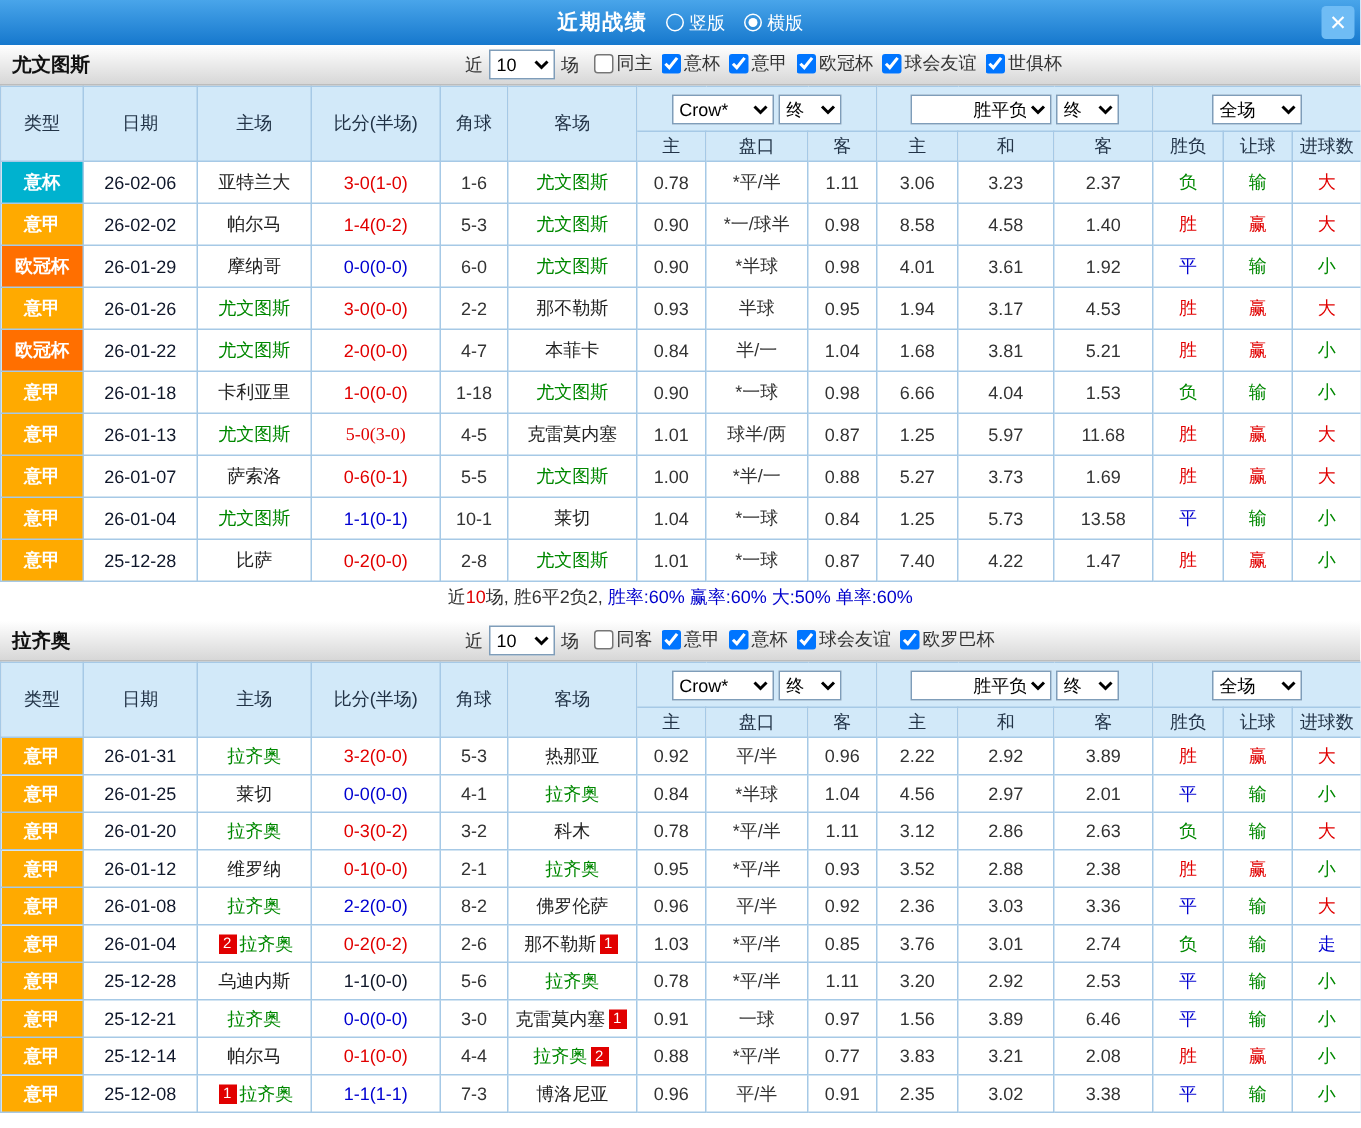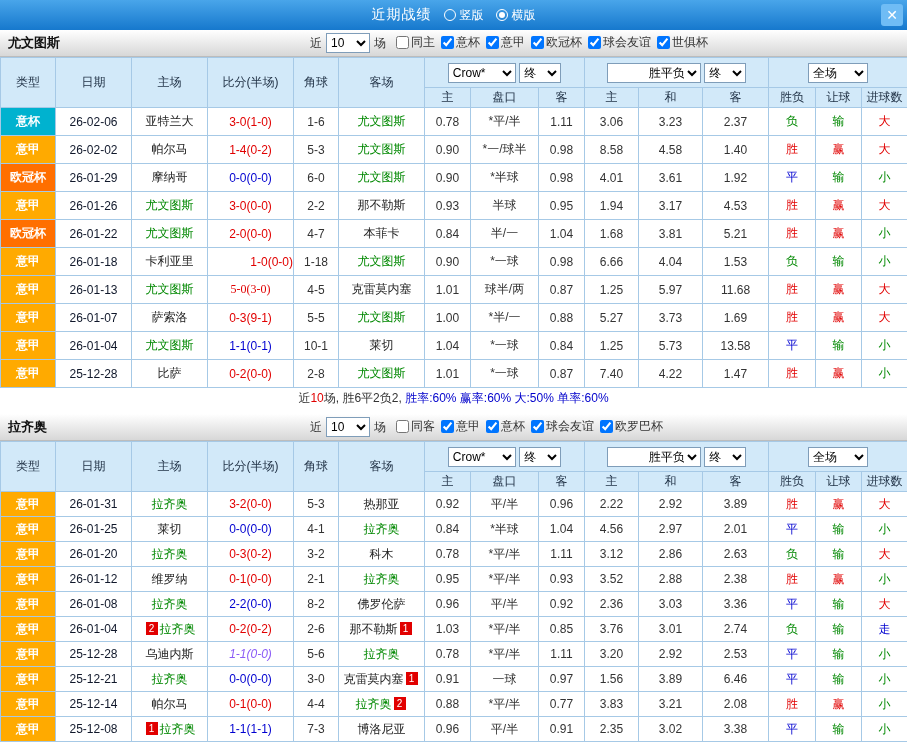--- a/index.html
+++ b/index.html
@@ -5,21 +5,21 @@
   * { box-sizing: border-box; }
   body {
     margin: 0; width: 907px; height: 752px; overflow: hidden;
     background: #fff; font-family: "Liberation Sans", "DejaVu Sans", sans-serif;
     font-size: 12px; color: #333;
   }
   
   .topbar { height: 30px; background: linear-gradient(#49a5ea, #1678cd); position: relative;
             display: flex; align-items: center; color: #fff; }
   .tb-center { margin: 0 auto; display: flex; align-items: center; gap: 12px; }
-  .tb-title { font-weight: normal; font-size: 14px; letter-spacing: 1px; }
+  .tb-title { font-weight: bold; font-size: 14px; letter-spacing: 1px; }
   .radio { display: inline-flex; align-items: center; gap: 4px; cursor: pointer; font-size: 12px; }
   .rb { width: 12px; height: 12px; border: 1px solid #fff; border-radius: 50%; display: inline-block; }
   .rb.sel::after { content: ""; display: block; width: 6px; height: 6px; margin: 2px; background: #fff; border-radius: 50%; }
   .close-btn { position: absolute; right: 4px; top: 4px; width: 22px; height: 22px; background: #6fbcf5;
                border-radius: 3px; color: #fff; text-align: center; line-height: 22px; font-size: 14px;
                font-weight: bold; cursor: pointer; }
   
   .sec { position: relative; }
   .sec-head { height: 27px; background: linear-gradient(#ffffff, #d7d7d7); border-bottom: 1px solid #bcbcbc;
               display: flex; align-items: center; position: relative; }
@@ -213,21 +213,21 @@
           <td>3.81</td>
           <td>5.21</td>
           <td class="res" style="color: rgb(225, 0, 0);">胜</td>
           <td class="res" style="color: rgb(225, 0, 0);">赢</td>
           <td class="res" style="color: rgb(0, 136, 0);">小</td>
         </tr>
         <tr>
           <td class="type" style="background: rgb(255, 170, 0);">意甲</td>
           <td class="date">26-01-18</td>
           <td><span class="opp">卡利亚里</span></td>
-          <td style="color: rgb(225, 0, 0); text-align: right;">1-0(0-0)</td>
+          <td style="color: rgb(225, 0, 0);">1-0(0-0)</td>
           <td>1-18</td>
           <td><span class="focal">尤文图斯</span></td>
           <td>0.90</td>
           <td>*一球</td>
           <td>0.98</td>
           <td>6.66</td>
           <td>4.04</td>
           <td>1.53</td>
           <td class="res" style="color: rgb(0, 136, 0);">负</td>
           <td class="res" style="color: rgb(0, 136, 0);">输</td>
@@ -247,21 +247,21 @@
           <td>5.97</td>
           <td>11.68</td>
           <td class="res" style="color: rgb(225, 0, 0);">胜</td>
           <td class="res" style="color: rgb(225, 0, 0);">赢</td>
           <td class="res" style="color: rgb(225, 0, 0);">大</td>
         </tr>
         <tr>
           <td class="type" style="background: rgb(255, 170, 0);">意甲</td>
           <td class="date">26-01-07</td>
           <td><span class="opp">萨索洛</span></td>
-          <td style="color: rgb(225, 0, 0);">0-3(9-1)</td>
+          <td style="color: rgb(225, 0, 0);">0-6(0-1)</td>
           <td>5-5</td>
           <td><span class="focal">尤文图斯</span></td>
           <td>1.00</td>
           <td>*半/一</td>
           <td>0.88</td>
           <td>5.27</td>
           <td>3.73</td>
           <td>1.69</td>
           <td class="res" style="color: rgb(225, 0, 0);">胜</td>
           <td class="res" style="color: rgb(225, 0, 0);">赢</td>
@@ -468,21 +468,21 @@
           <td>3.01</td>
           <td>2.74</td>
           <td class="res" style="color: rgb(0, 136, 0);">负</td>
           <td class="res" style="color: rgb(0, 136, 0);">输</td>
           <td class="res" style="color: rgb(0, 0, 208);">走</td>
         </tr>
         <tr>
           <td class="type" style="background: rgb(255, 170, 0);">意甲</td>
           <td class="date">25-12-28</td>
           <td><span class="opp">乌迪内斯</span></td>
-          <td style="color: #8b5cf6; font-style: italic;">1-1(0-0)</td>
+          <td style="color: #0f172a;">1-1(0-0)</td>
           <td>5-6</td>
           <td><span class="focal">拉齐奥</span></td>
           <td>0.78</td>
           <td>*平/半</td>
           <td>1.11</td>
           <td>3.20</td>
           <td>2.92</td>
           <td>2.53</td>
           <td class="res" style="color: rgb(0, 0, 208);">平</td>
           <td class="res" style="color: rgb(0, 136, 0);">输</td>

